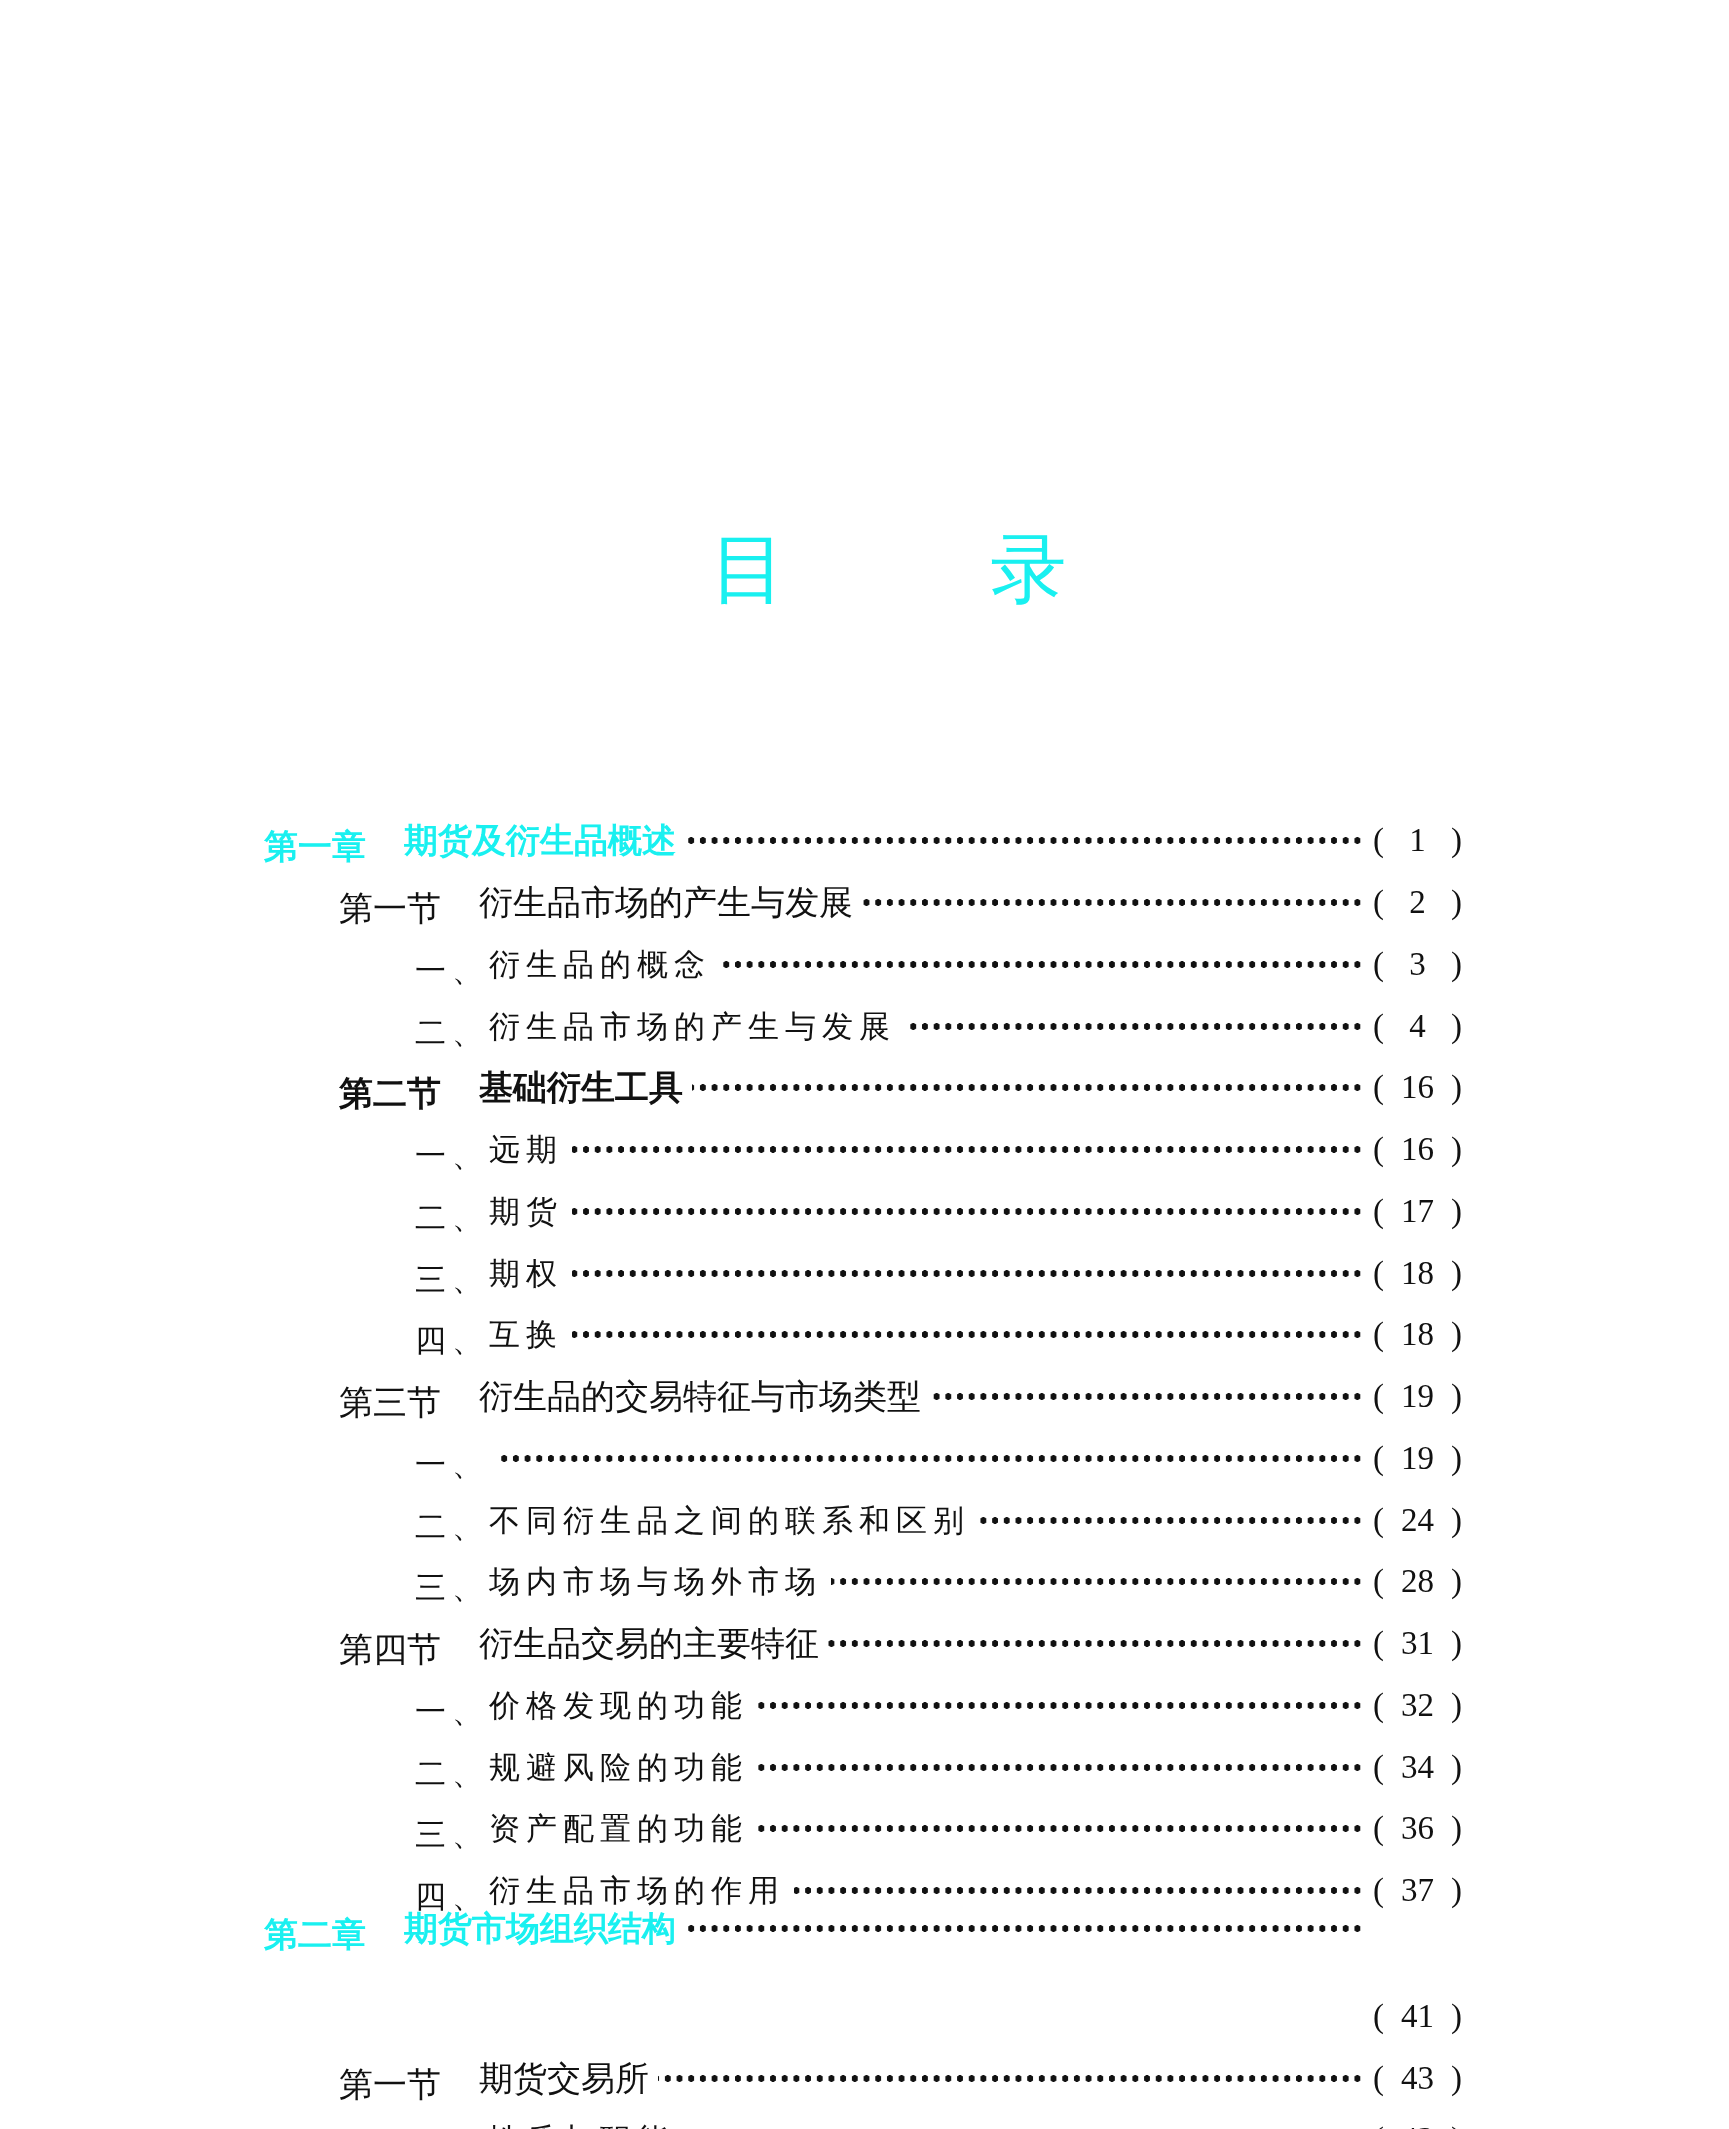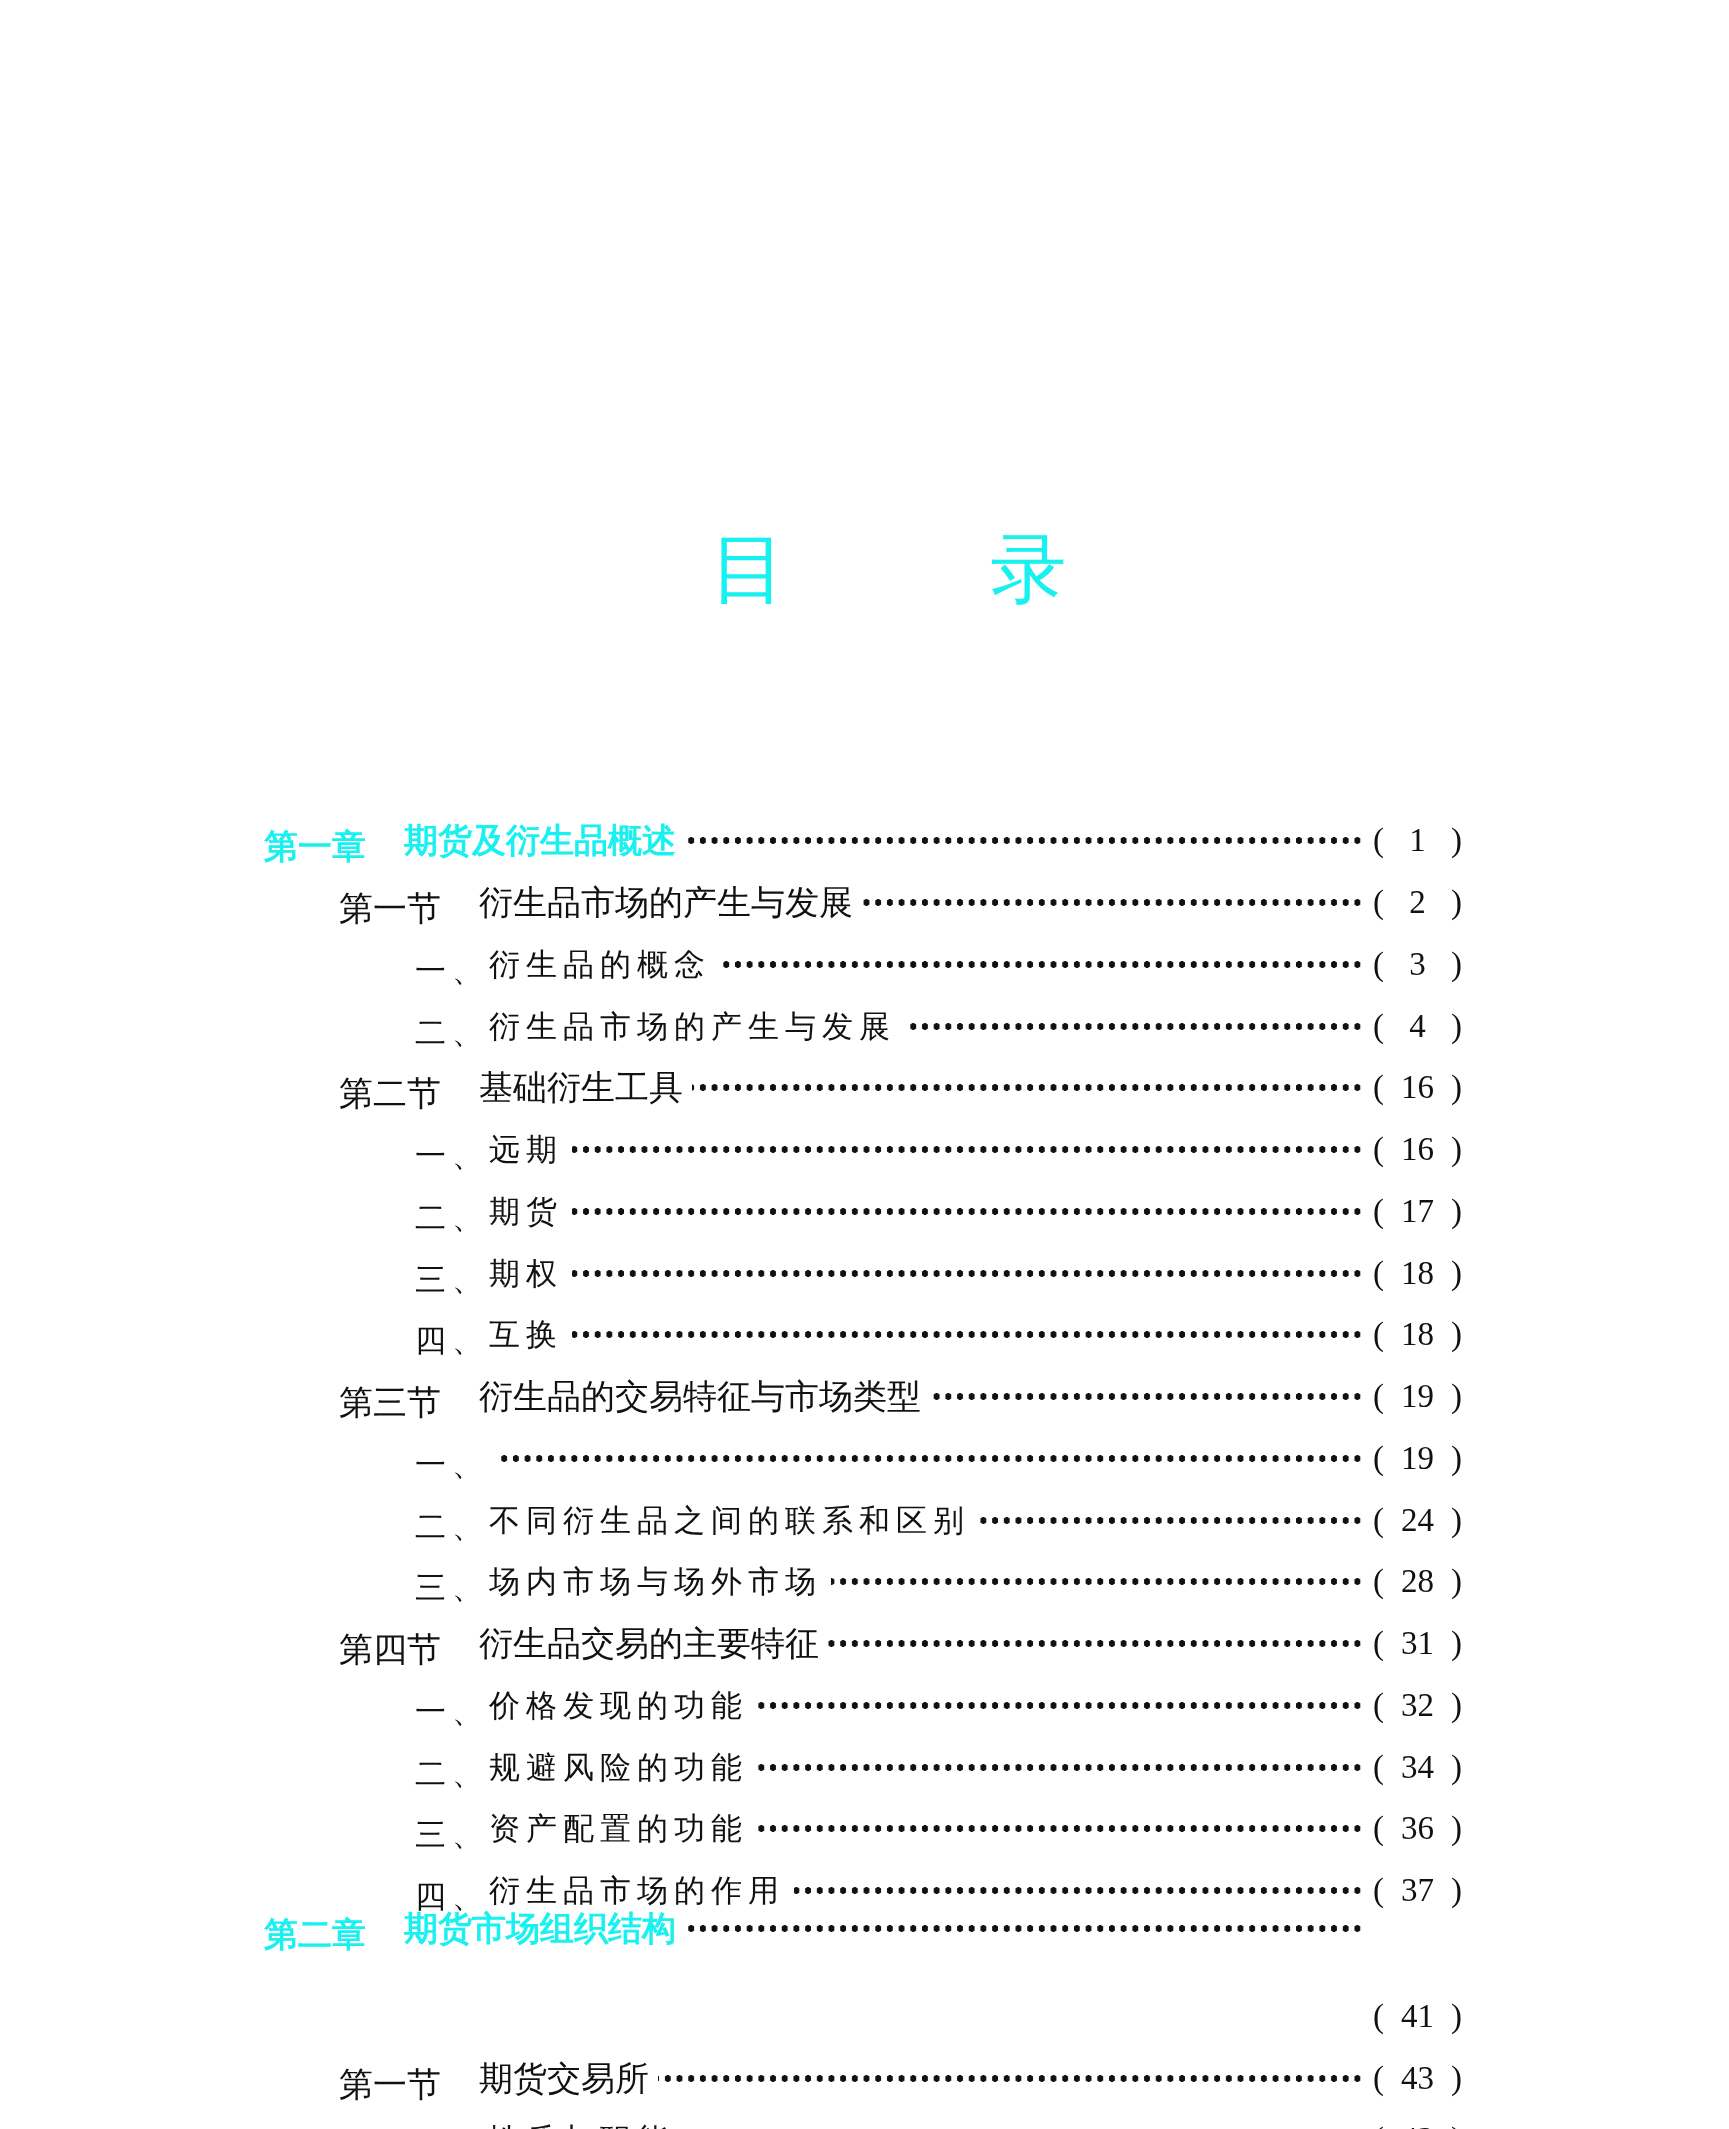--- a/index.html
+++ b/index.html
@@ -169,21 +169,21 @@
     <span class="leader"></span>
   </div>
   <div class="toc-row" style="top:1001px; left:0;">
     <div class="page">
         <span>(</span>
         <span class="pnum">4</span>
         <span>)</span>
       </div>
   </div>
 
-  <div class="toc-row lvl-section" style="top:1062px;">
+  <div class="toc-row lvl-section" style="top:1062px;font-weight:bold;">
     <span class="num">第二节</span>
       <span class="gap"></span>
     <span class="label">基础衍生工具</span>
     <span class="leader"></span>
   </div>
   <div class="toc-row" style="top:1062px; left:0;">
     <div class="page">
         <span>(</span>
         <span class="pnum">16</span>
         <span>)</span>

